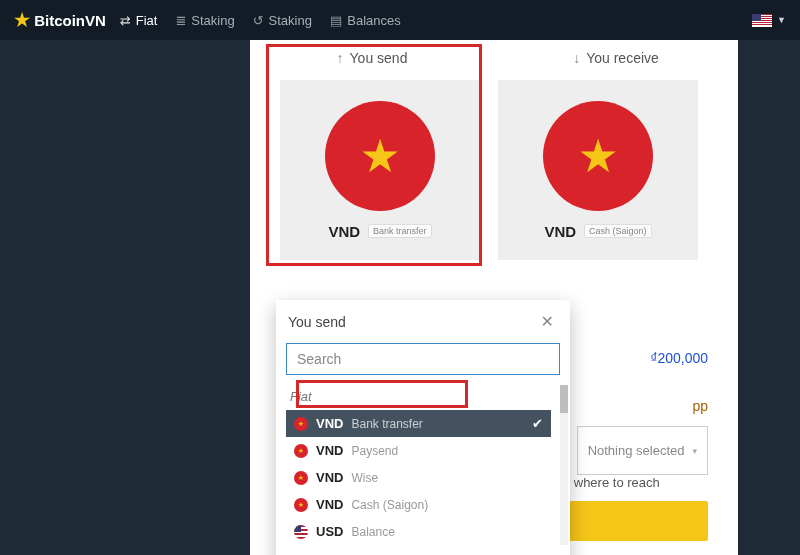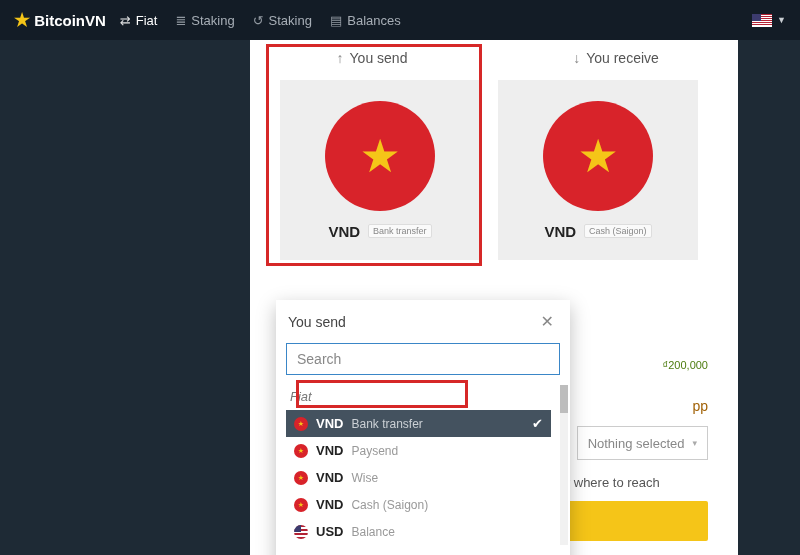--- a/index.html
+++ b/index.html
@@ -80,25 +80,25 @@
   .card-label-row {
     margin-top: 12px;
     display: flex; align-items: center; gap: 8px;
   }
   .card-cur { font-weight: 700; font-size: 15px; color: #222; }
   .card-method {
     font-size: 9px; color: #888; border: 1px solid #ddd;
     padding: 1px 4px; border-radius: 2px; background: #fafafa;
   }
 
-  .right-stub { position: absolute; right: 30px; top: 319px; font-size: 11px; color: #4d7c0f; }
+  .right-stub { position: absolute; right: 30px; top: 310px; font-size: 14px; color: #1d4ed8; }
   .right-pp { position: absolute; right: 30px; top: 358px; font-size: 14px; color: #a16207; }
   .right-select {
     position: absolute; right: 30px; top: 386px;
-    height: 34px; padding: 15px 10px;
+    height: 49px; padding: 15px 10px;
     border: 1px solid #ccc; display: flex; align-items: center; gap: 8px;
     color: #888; font-size: 13px; background: #fff; cursor: pointer;
   }
   .right-note {
     position: absolute; right: 30px; top: 434px; width: 200px;
     font-size: 13px; color: #555; text-align: left; line-height: 1.45;
   }
   .yellow-btn {
     position: absolute; right: 30px; bottom: 14px;
     width: 210px; height: 40px; background: #f5c518;

